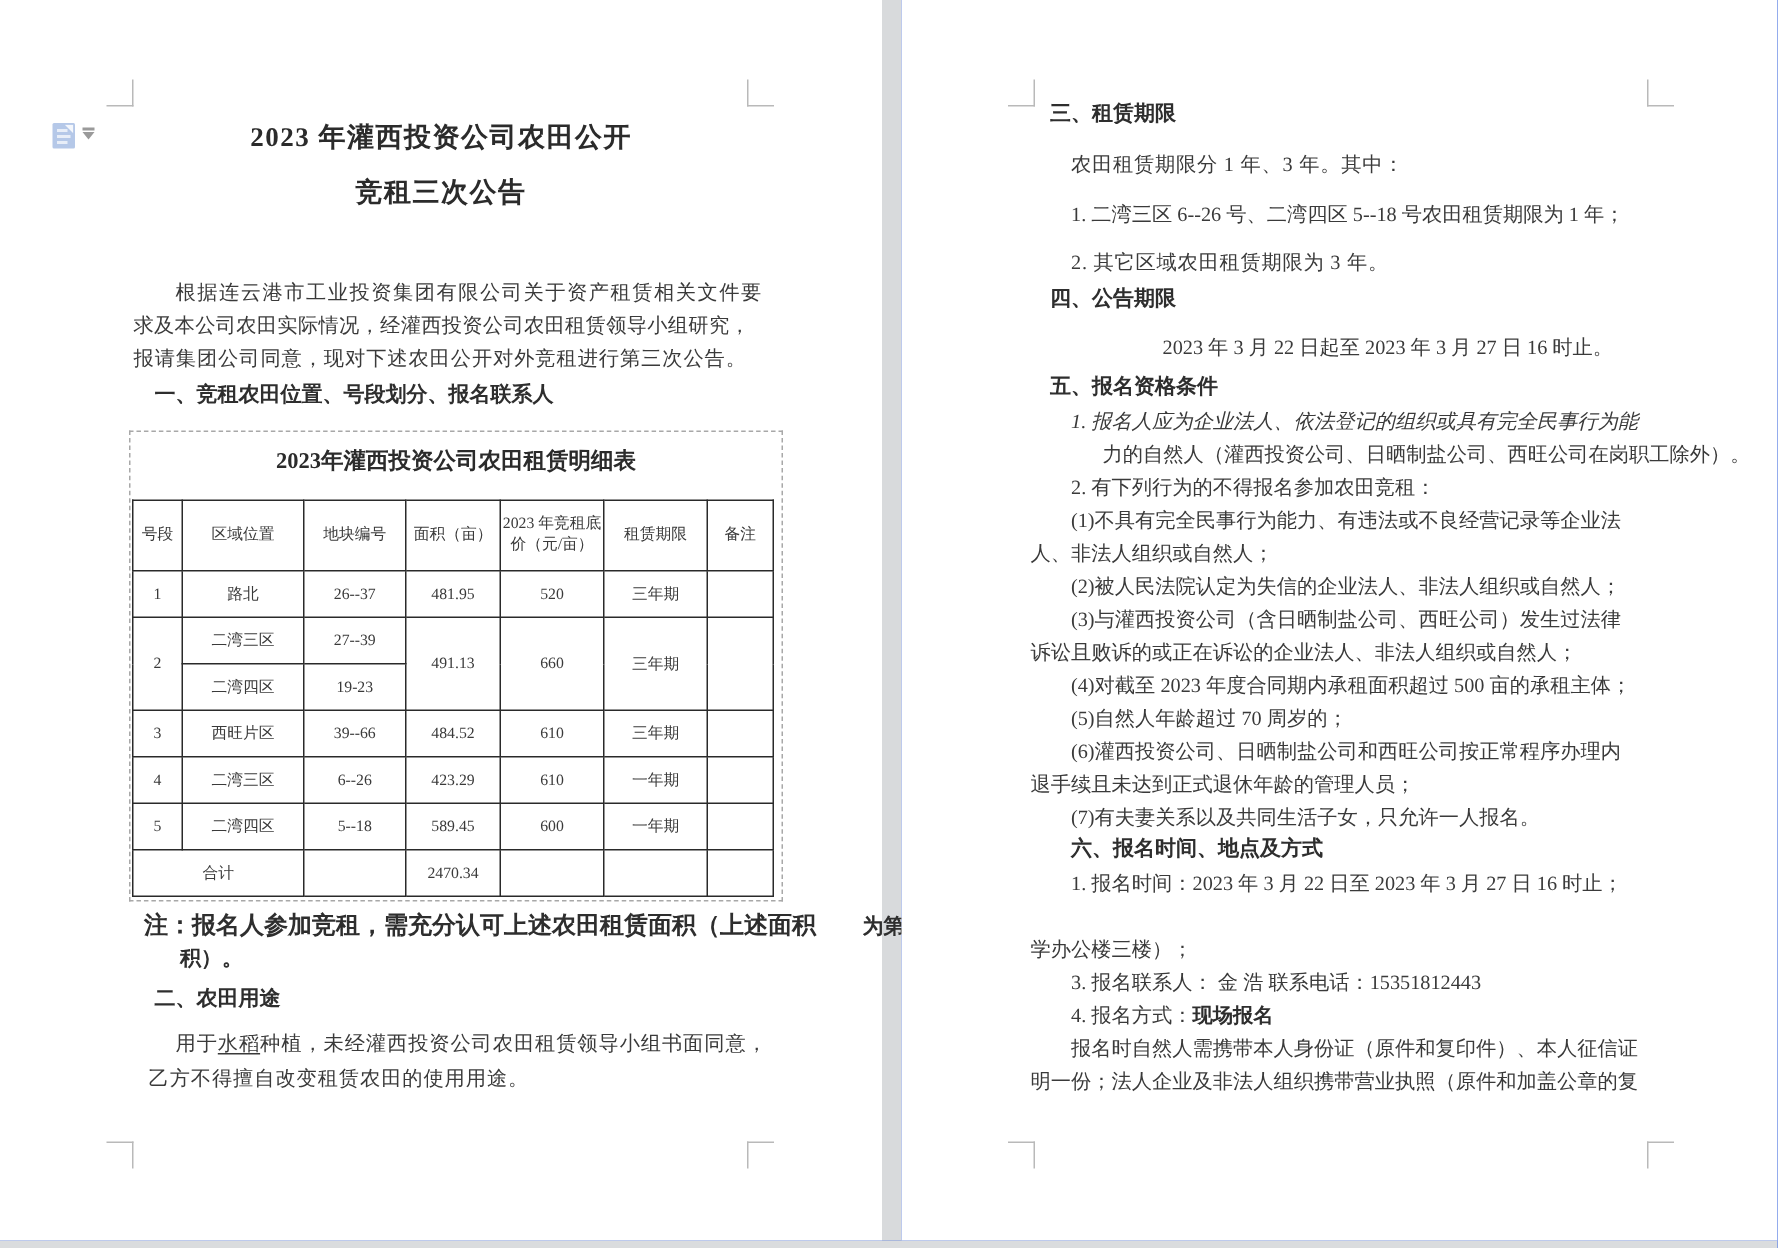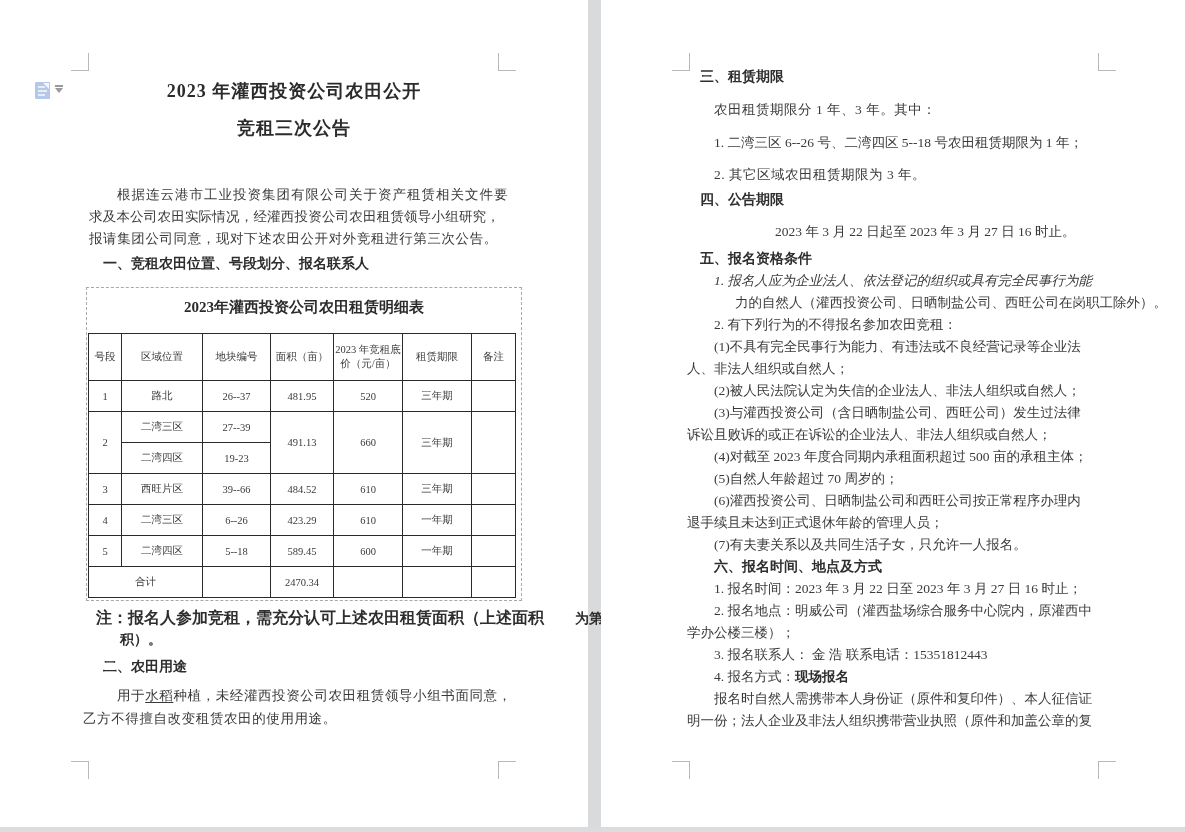--- a/index.html
+++ b/index.html
@@ -147,21 +147,21 @@
       </tbody>
         </table>
     </div>
 
     <div class="line" style="top:609px; left:96px;"><span class="note-small">注：报名人参加竞租，需充分认可上述农田租赁面积（上述面积</span><span class="note-big">为第三方测绘面</span></div>
     <div class="line note-big" style="top:631px; left:89px;">积）。</div>
 
     <div class="line hd" style="top:658px; left:103px;">二、农田用途</div>
 
     <div class="line" style="top:687px; left:117px; letter-spacing:0.6px;"><span>用于</span><span class="uline">水稻</span><span>种植，未经灌西投资公司农田租赁领导小组书面同意，</span></div>
-    <div class="line" style="top:710px; left:83px; letter-spacing:0.6px;font-family:Liberation Serif, serif;">乙方不得擅自改变租赁农田的使用用途。</div>
+    <div class="line" style="top:710px; left:99px; letter-spacing:0.6px;font-family:Liberation Serif, serif;">乙方不得擅自改变租赁农田的使用用途。</div>
   </div>
 
   <div class="page right">
     <div class="line hd" style="top:68px;  left:99px;">三、租赁期限</div>
     <div class="line" style="top:101px; left:113px; letter-spacing:0.5px;">农田租赁期限分 1 年、3 年。其中：</div>
     <div class="line" style="top:134px; left:113px;">1. 二湾三区 6--26 号、二湾四区 5--18 号农田租赁期限为 1 年；</div>
     <div class="line" style="top:166px; left:113px; letter-spacing:0.5px;">2. 其它区域农田租赁期限为 3 年。</div>
 
     <div class="line hd" style="top:191px; left:99px;">四、公告期限</div>
     <div class="line" style="top:223px; left:128px;margin-left:46px;">2023 年 3 月 22 日起至  2023 年  3 月  27 日 16 时止。</div>
@@ -176,21 +176,20 @@
     <div class="line" style="top:404px; left:113px;">(3)与灌西投资公司（含日晒制盐公司、西旺公司）发生过法律</div>
     <div class="line" style="top:426px; left:86px;">诉讼且败诉的或正在诉讼的企业法人、非法人组织或自然人；</div>
     <div class="line" style="top:448px; left:113px;">(4)对截至 2023 年度合同期内承租面积超过 500 亩的承租主体；</div>
     <div class="line" style="top:470px; left:113px;">(5)自然人年龄超过 70 周岁的；</div>
     <div class="line" style="top:492px; left:113px;">(6)灌西投资公司、日晒制盐公司和西旺公司按正常程序办理内</div>
     <div class="line" style="top:514px; left:86px;">退手续且未达到正式退休年龄的管理人员；</div>
     <div class="line" style="top:536px; left:113px;">(7)有夫妻关系以及共同生活子女，只允许一人报名。</div>
 
     <div class="line hd" style="top:558px; left:113px;">六、报名时间、地点及方式</div>
     <div class="line" style="top:580px; left:113px;">1. 报名时间：2023 年 3 月 22 日至 2023 年 3 月 27 日 16 时止；</div>
-    <div class="line" style="top:602px; left:113px;">2. 报名地点：明威公司（灌西盐场综合服务中心院内，原灌西中</div>
     <div class="line" style="top:624px; left:86px;">学办公楼三楼）；</div>
     <div class="line" style="top:646px; left:113px;">3. 报名联系人：  金  浩    联系电话：15351812443</div>
     <div class="line" style="top:668px; left:113px;"><span>4. 报名方式：</span><span class="b">现场报名</span></div>
     <div class="line" style="top:690px; left:113px;">报名时自然人需携带本人身份证（原件和复印件）、本人征信证</div>
     <div class="line" style="top:712px; left:86px;">明一份；法人企业及非法人组织携带营业执照（原件和加盖公章的复</div>
   </div>
 
   <div class="mark tl" style="left:71px;  top:53px;"></div>
   <div class="mark tr" style="left:498px; top:53px;"></div>
   <div class="mark bl" style="left:71px;  top:761px;"></div>

